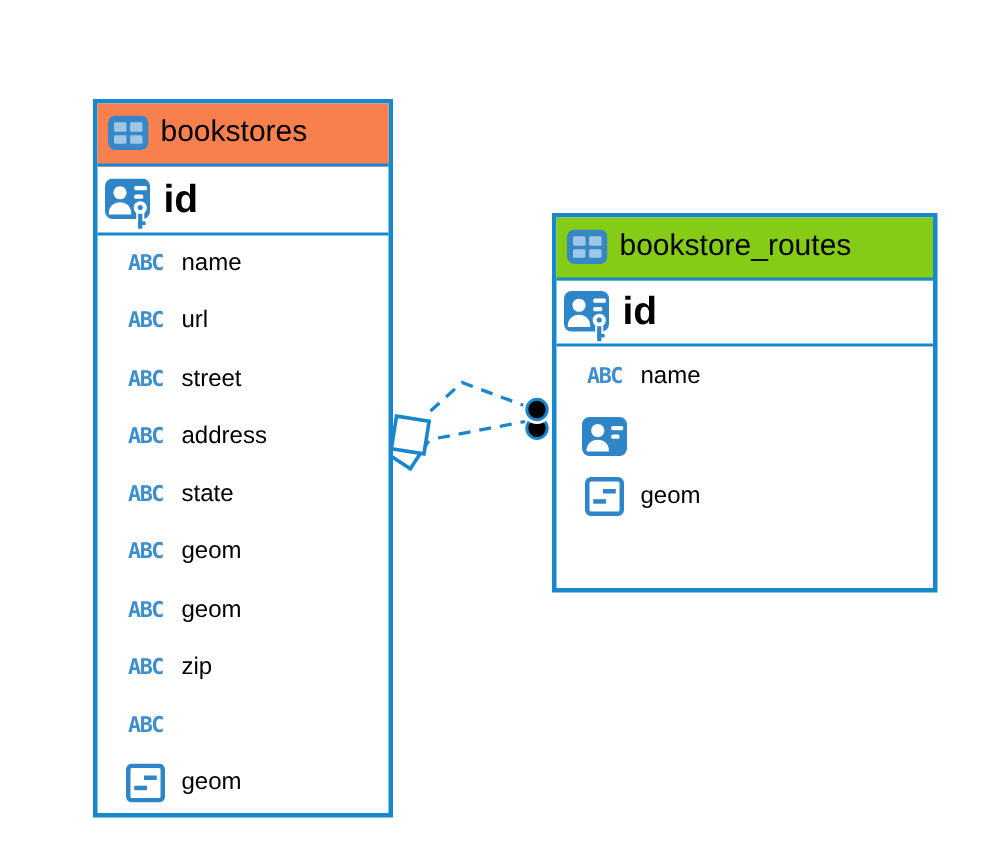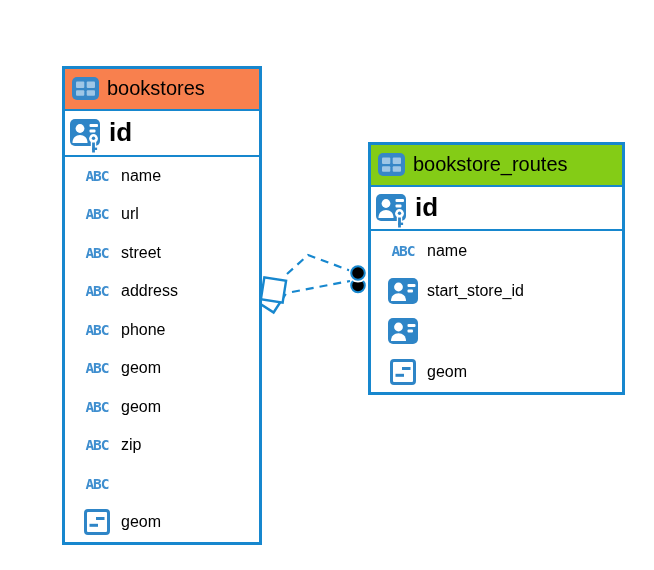--- a/index.html
+++ b/index.html
@@ -115,21 +115,21 @@
       <div class="colrow">
         <span class="ic">
             <span class="abc">ABC</span>
           </span>
         <span class="colname">address</span>
       </div>
       <div class="colrow">
         <span class="ic">
             <span class="abc">ABC</span>
           </span>
-        <span class="colname">phone</span>
+        <span class="colname">state</span>
       </div>
       <div class="colrow">
         <span class="ic">
             <span class="abc">ABC</span>
           </span>
         <span class="colname">geom</span>
       </div>
       <div class="colrow">
         <span class="ic">
             <span class="abc">ABC</span>
@@ -202,32 +202,20 @@
       <div class="colrow">
         <span class="ic">
           <svg width="30" height="26" viewBox="0 0 30 26">
             <rect x="0" y="0" width="30" height="26" rx="5" fill="#2e85c7"></rect>
             <circle cx="10.5" cy="9" r="4.4" fill="#ffffff"></circle>
             <path d="M3 22.8 c0-4.8 3.3-7.6 7.5-7.6 s7.5 2.8 7.5 7.6 v0.2 h-15 z" fill="#ffffff"></path>
             <rect x="19.5" y="6" width="8" height="2.9" rx="1" fill="#ffffff"></rect>
             <rect x="19.5" y="11.6" width="5.5" height="2.9" rx="1" fill="#ffffff"></rect>
           </svg>
         </span>
-        <span class="colname">start_store_id</span>
-      </div>
-      <div class="colrow">
-        <span class="ic">
-          <svg width="30" height="26" viewBox="0 0 30 26">
-            <rect x="0" y="0" width="30" height="26" rx="5" fill="#2e85c7"></rect>
-            <circle cx="10.5" cy="9" r="4.4" fill="#ffffff"></circle>
-            <path d="M3 22.8 c0-4.8 3.3-7.6 7.5-7.6 s7.5 2.8 7.5 7.6 v0.2 h-15 z" fill="#ffffff"></path>
-            <rect x="19.5" y="6" width="8" height="2.9" rx="1" fill="#ffffff"></rect>
-            <rect x="19.5" y="11.6" width="5.5" height="2.9" rx="1" fill="#ffffff"></rect>
-          </svg>
-        </span>
       </div>
       <div class="colrow">
         <span class="ic">
           <svg width="26" height="26" viewBox="0 0 26 26">
             <rect x="1.5" y="1.5" width="23" height="23" rx="2.5" fill="none" stroke="#2e85c7" stroke-width="3"></rect>
             <rect x="12" y="8" width="8.5" height="3" fill="#2e85c7"></rect>
             <rect x="5.5" y="14.8" width="8.5" height="3" fill="#2e85c7"></rect>
           </svg>
         </span>
         <span class="colname">geom</span>

